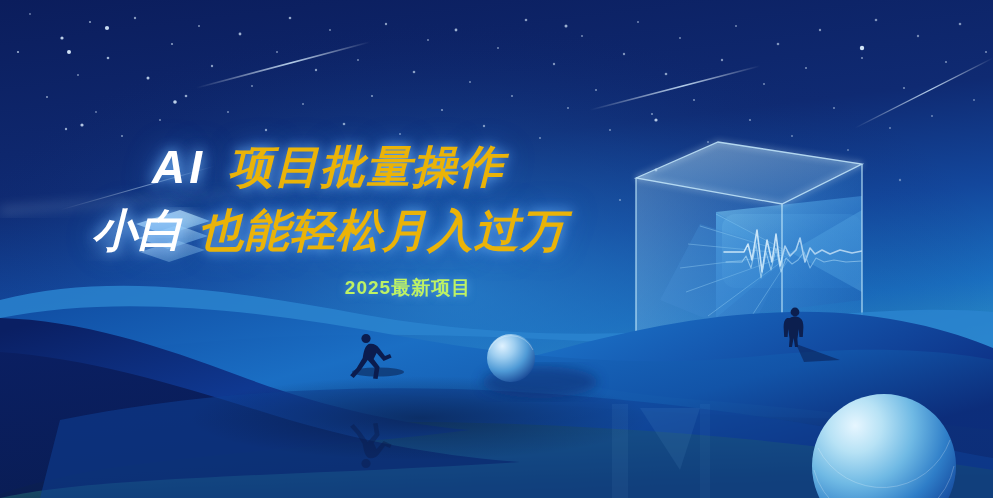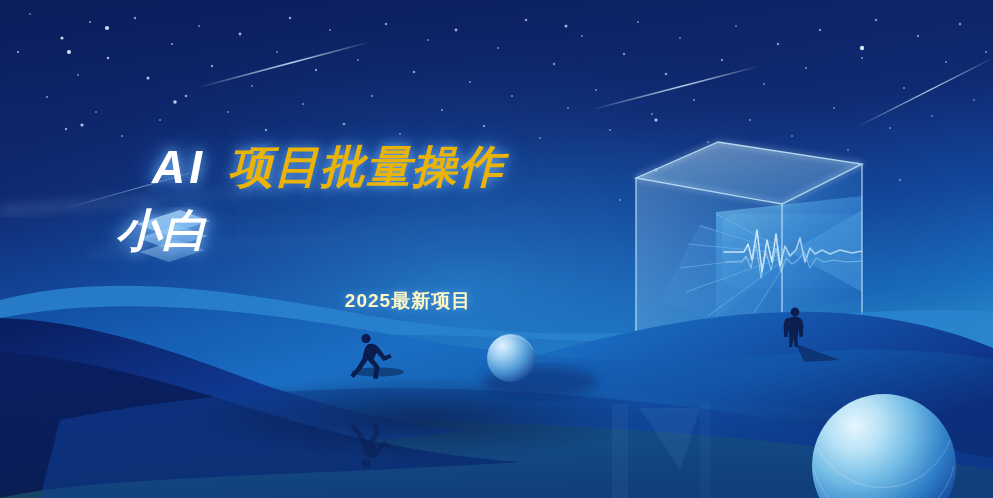--- a/index.html
+++ b/index.html
@@ -26,21 +26,21 @@
     width:760px;
     z-index:40;
     pointer-events:none;
   }
   .line1, .line2 {
     display:flex;
     align-items:center;
     white-space:nowrap;
   }
   .line1 { padding-left:152px; height:58px; }
-  .line2 { padding-left:116px; height:62px; margin-top:4px; }
+  .line2 { padding-left:92px; height:62px; margin-top:4px; }
 
   .ai-word {
     font-size:46px;
     font-weight:bold;
     font-style:italic;
     color:#ffffff;
     letter-spacing:4px;
     text-shadow:0 0 14px rgba(120,190,255,.95), 0 0 30px rgba(70,150,255,.7);
     margin-right:22px;
   }
@@ -56,28 +56,28 @@
     font-size:45px;
     font-weight:bold;
     font-style:italic;
     color:#ffffff;
     letter-spacing:1px;
     margin-right:14px;
     text-shadow:0 0 14px rgba(140,200,255,1), 0 0 28px rgba(70,150,255,.75);
   }
   .subtitle {
     position:absolute;
-    left:0; top:288px;
+    left:0; top:275px;
     width:760px;
     text-align:center;
     padding-left:56px;
     z-index:40;
     font-size:19px;
     font-weight:bold;
-    color:#fef9c3;
+    color:#bef264;
     letter-spacing:1px;
     text-shadow:0 0 8px rgba(120,190,255,.6);
     pointer-events:none;
   }
 </style>
 </head>
 <body>
 
 <div class="banner">
 
@@ -417,18 +417,19 @@
     </g>
   </svg>
 
   <div class="headline-block">
     <div class="line1">
       <span class="ai-word">AI</span>
       <span class="cn-big">项目批量操作</span>
     </div>
     <div class="line2">
       <span class="cn-white-box">小白</span>
+      <span class="cn-big">也能轻松月入过万</span>
     </div>
   </div>
 
   <div class="subtitle">2025最新项目</div>
 
 </div>
 
 </body></html>

